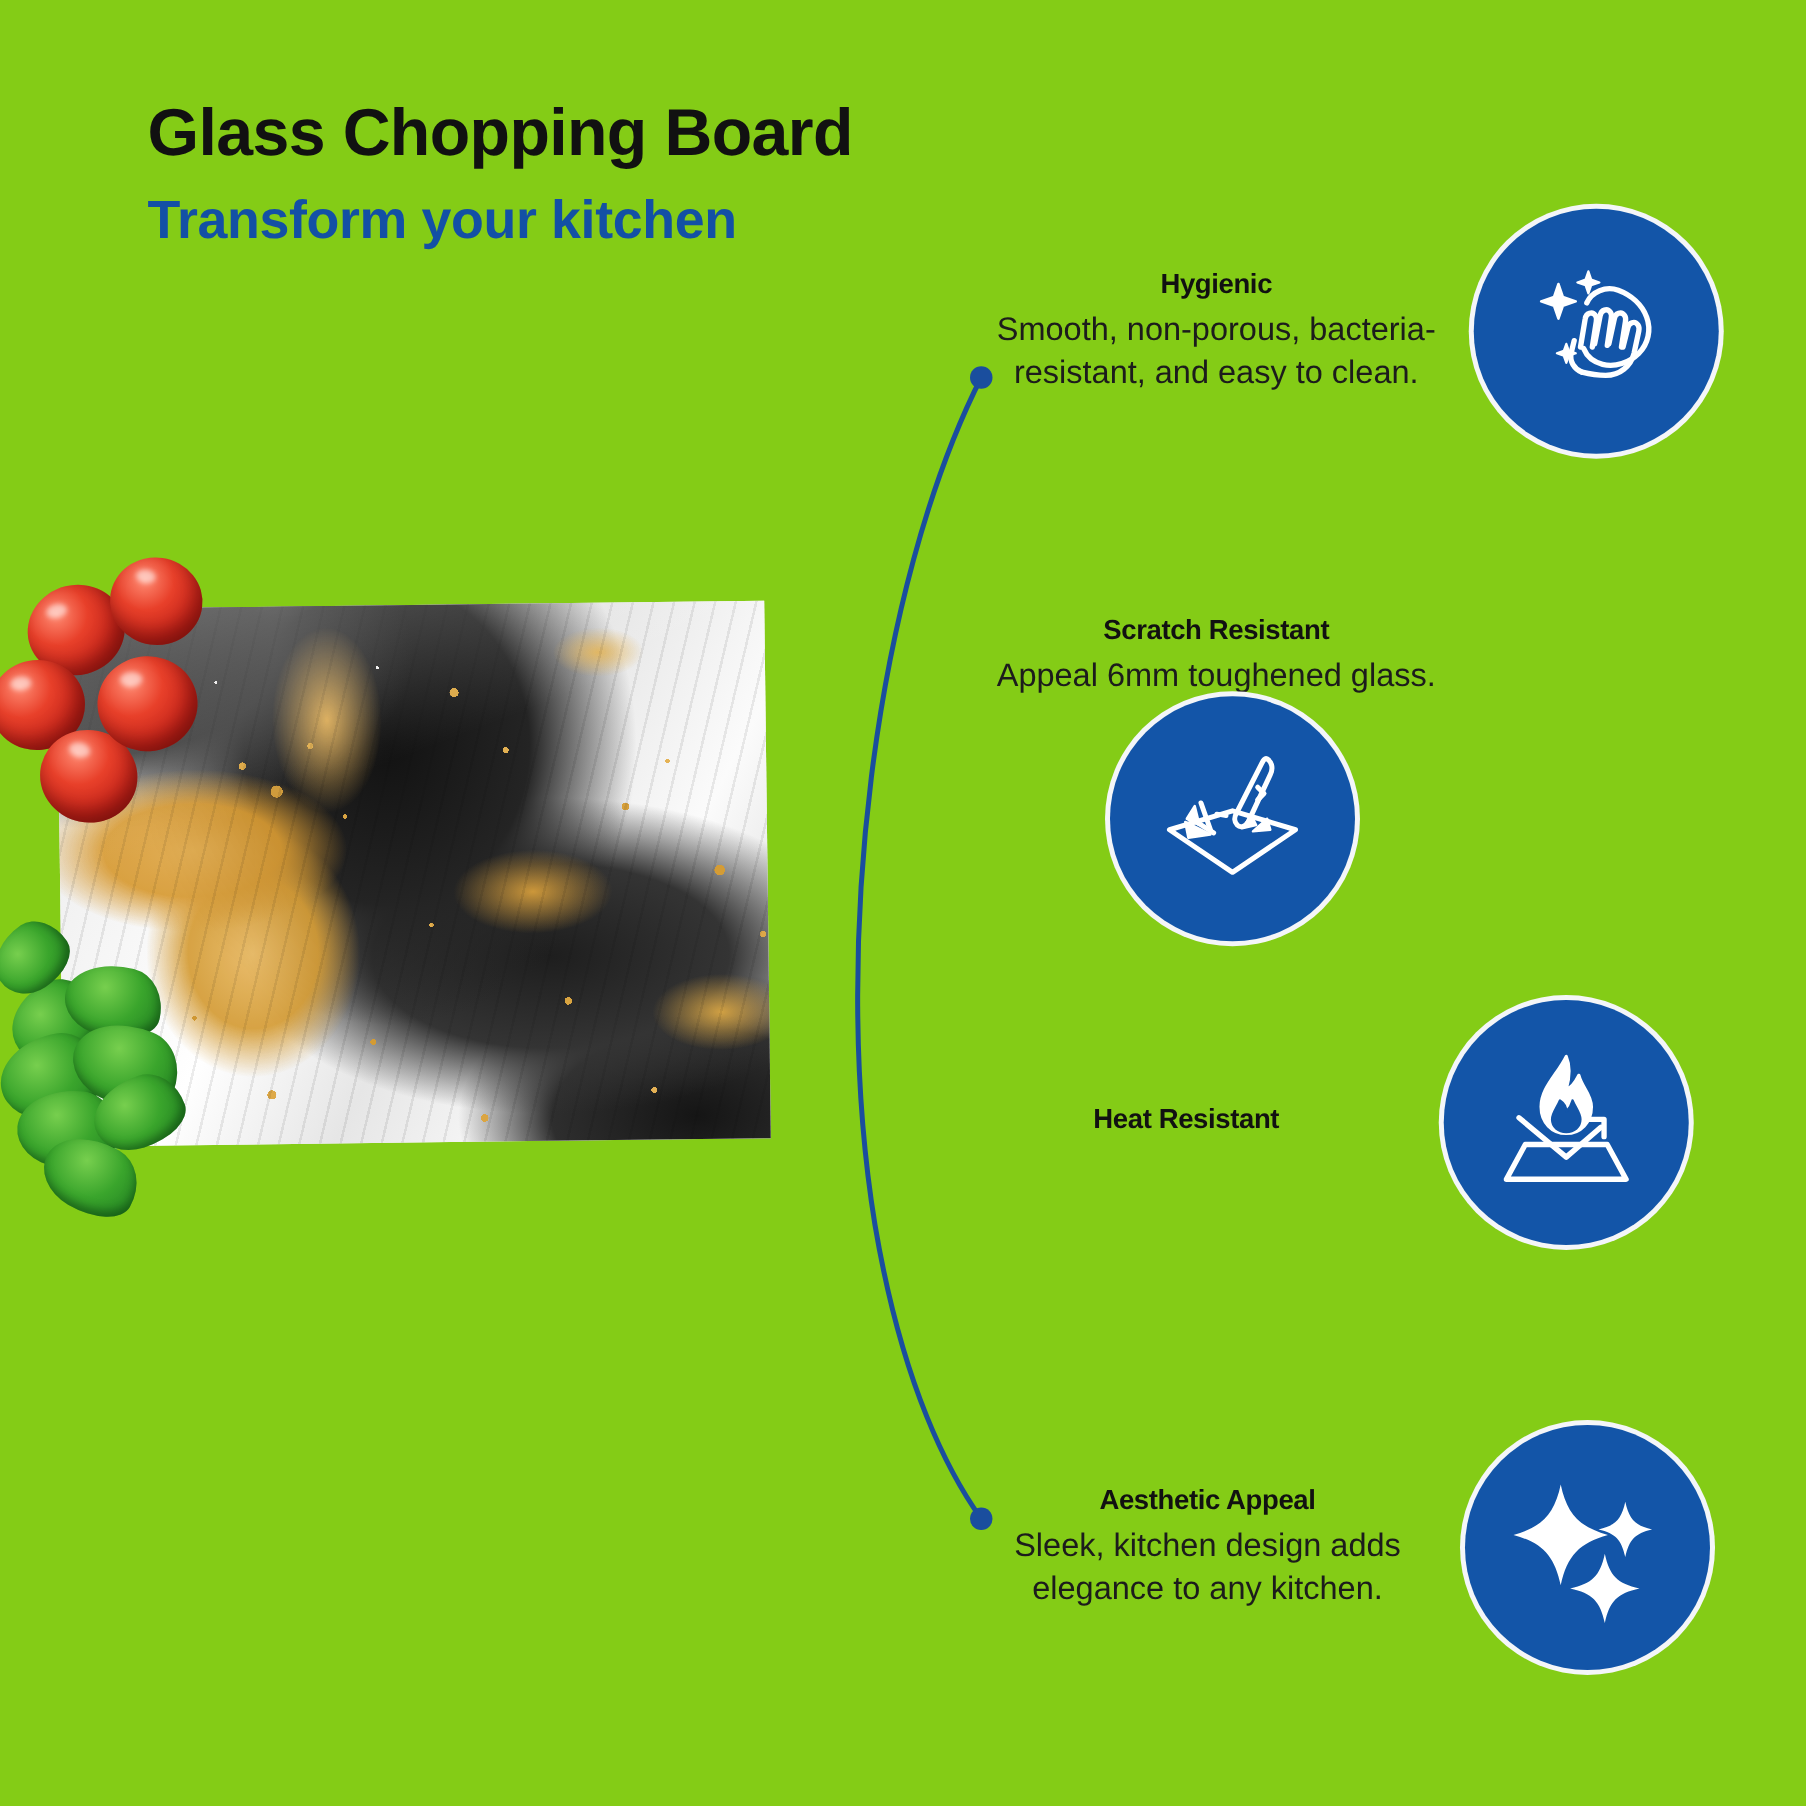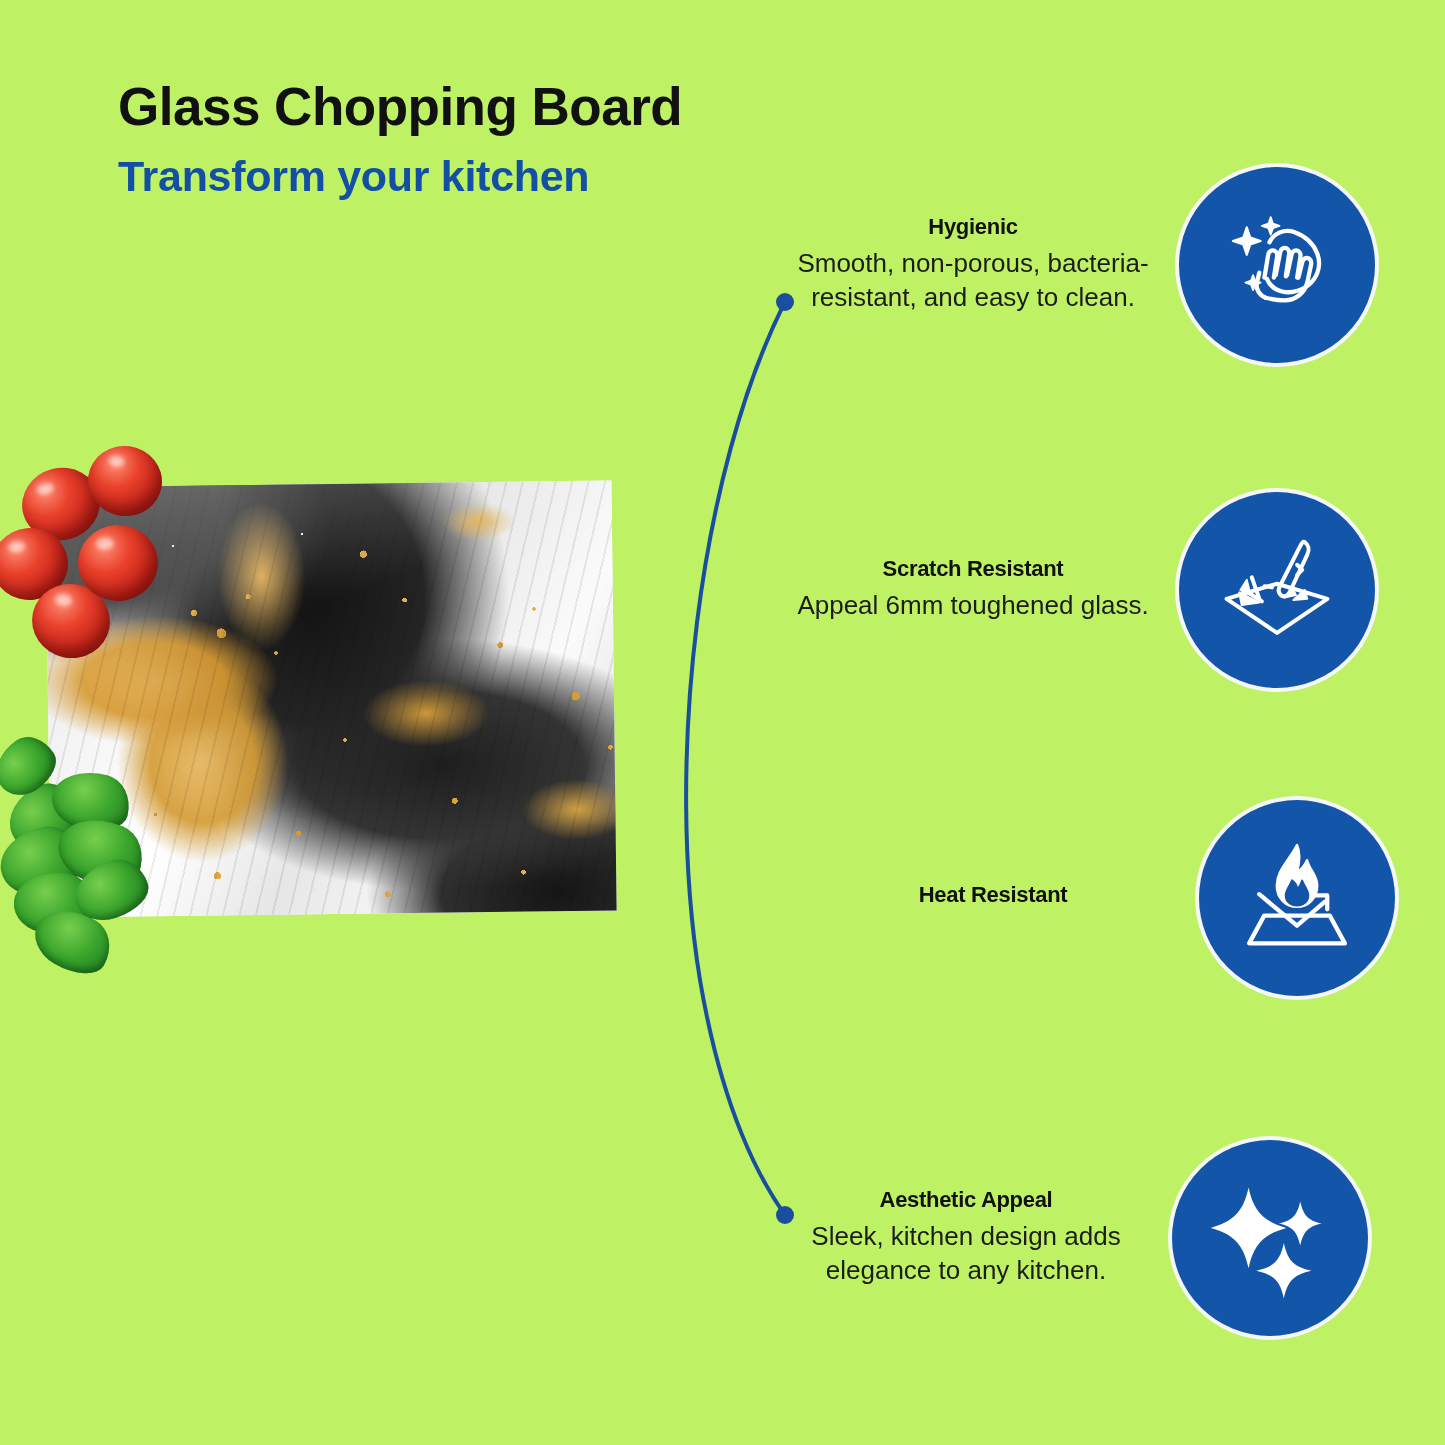--- a/index.html
+++ b/index.html
@@ -4,21 +4,21 @@
 <style>
   html, body {
     margin: 0;
     padding: 0;
     background: #ffffff;
   }
   #stage {
     position: relative;
     width: 1445px;
     height: 1445px;
-    background: #bef264;
+    background: #84cc16;
     overflow: hidden;
     font-family: "Liberation Sans", sans-serif;
   }
 
   
   #title-block {
     position: absolute;
     left: 118px;
     top: 78px;
     width: 760px;
@@ -230,42 +230,42 @@
         <path d="M49 58 L52.5 40 C53 36.5, 57 35, 59 38 C59.8 39.2, 59.8 40.6, 59.5 42 L57 59"></path>
         <path d="M58 58 L61.5 42 C62 38.5, 66 37, 68 40 C68.8 41.2, 68.8 42.6, 68.5 44 L66 60"></path>
         <path d="M67 60 L70 48 C70.5 44.5, 74.5 43, 76.5 46 C77.3 47.2, 77.3 48.6, 77 50 L74 64 C72 72, 65 78, 56 78 C50 78, 45 77, 41 76"></path>
         <path d="M26 20 L28.8 28.2 L37 31 L28.8 33.8 L26 42 L23.2 33.8 L15 31 L23.2 28.2 Z" fill="#ffffff" stroke-width="1.6"></path>
         <path d="M45 12 L46.8 17.2 L52 19 L46.8 20.8 L45 26 L43.2 20.8 L38 19 L43.2 17.2 Z" fill="#ffffff" stroke-width="1.4"></path>
         <path d="M31 58 L32.6 62.4 L37 64 L32.6 65.6 L31 70 L29.4 65.6 L25 64 L29.4 62.4 Z" fill="#ffffff" stroke-width="1.4"></path>
       </svg>
     </div>
   </div>
 
-  <div class="feature-row" style="left:793px; top:492px;">
+  <div class="feature-row" style="left:793px; top:492px;flex-direction:column;">
     <div class="feature-text">
       <p class="feature-title">Scratch Resistant</p>
       <p class="feature-desc">Appeal 6mm toughened glass.</p>
     </div>
     <div class="feature-icon">
       <svg viewBox="0 0 100 100" fill="none" stroke="#ffffff" stroke-width="3.2" stroke-linecap="round" stroke-linejoin="round">
         <path d="M10 57 L50 45 L90 57 L50 84 Z"></path>
         <path d="M72 12 C75 14, 76 18, 74 22 L60 52 C58.5 55, 55 56, 53 54 C51 52, 51 49, 52.5 46.5 L68.5 15 C69.6 12.8, 70.6 11.2, 72 12 Z"></path>
         <path d="M66 30 L70 34 L66 38"></path>
         <path d="M30 40 L36 57"></path>
         <path d="M24 50 L38 59"></path>
         <path d="M26 42 L29 54 L21 50 Z" fill="#ffffff" stroke-width="1.6"></path>
         <path d="M20 52 L36 60 L22 62 Z" fill="#ffffff" stroke-width="1.6"></path>
         <path d="M72 50 L63 58 L74 57 Z" fill="#ffffff" stroke-width="1.6"></path>
         <path d="M62 48 L56 56 L65 54 Z" fill="#ffffff" stroke-width="1.6"></path>
         <path d="M40 47 L46 48" stroke-width="3"></path>
       </svg>
     </div>
   </div>
 
-  <div class="feature-row" style="left:813px; top:800px;">
+  <div class="feature-row" style="left:769px; top:800px;">
     <div class="feature-text">
       <p class="feature-title">Heat Resistant</p>
     </div>
     <div class="feature-icon">
       <svg viewBox="0 0 100 100" fill="none" stroke="#ffffff" stroke-width="3.4" stroke-linecap="round" stroke-linejoin="round">
         <path d="M50 8 C44 20, 34 28, 34 40 C34 50, 41 57, 50 57 C59 57, 66 50, 66 40 C66 32, 60 28, 58 20 C55 26, 53 28, 50 29 C52 22, 53 15, 50 8 Z" fill="#ffffff" stroke-width="2"></path>
         <path d="M46 36 C44 41, 41 44, 41 48 C41 53, 45 56, 50 56 C55 56, 59 53, 59 48 C59 44, 56 41, 54 36 C53 40, 51 42, 50 43 C50 40, 49 38, 46 36 Z" fill="#1355a8" stroke="#1355a8" stroke-width="1.5"></path>
         <path d="M20 47 L50 72 L72 53"></path>
         <path d="M63 48 L74 48 L74 59"></path>
         <path d="M12 86 L24 64 L76 64 L88 86 Z"></path>

